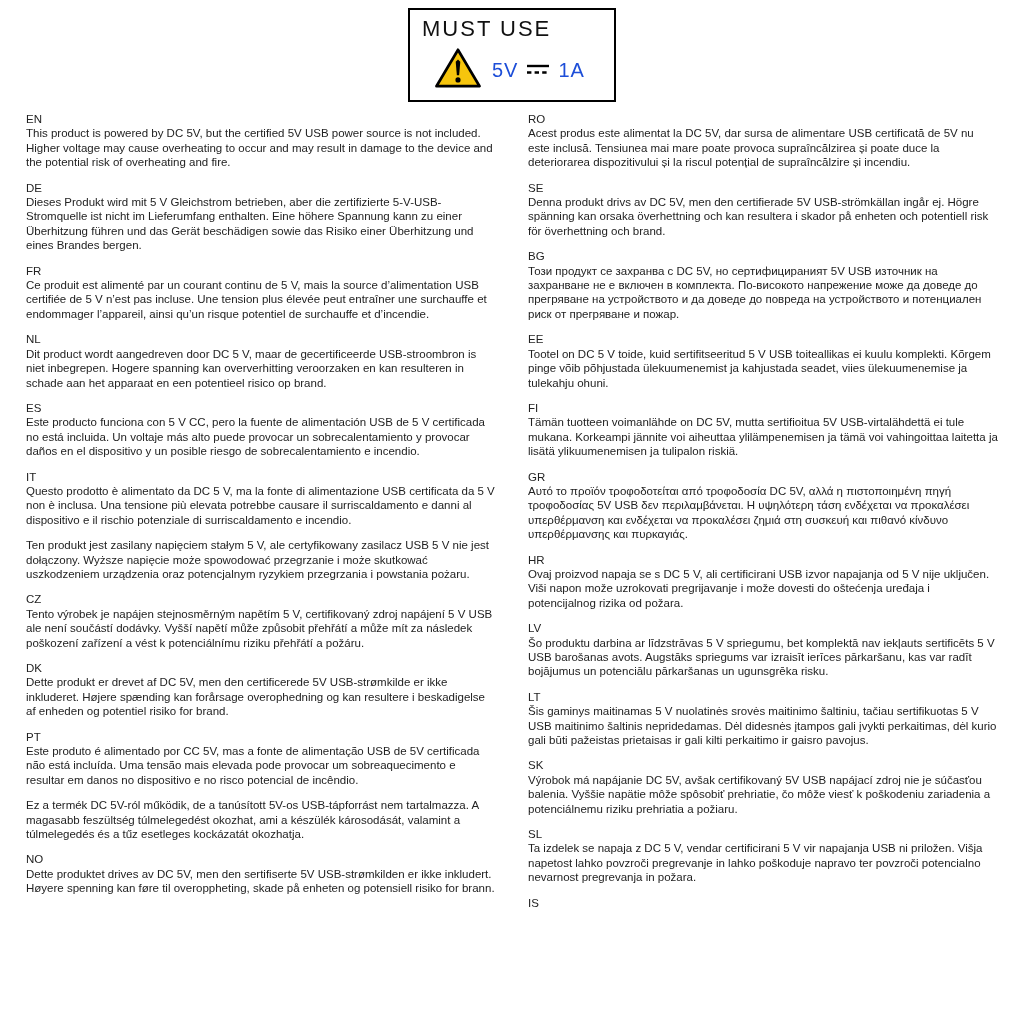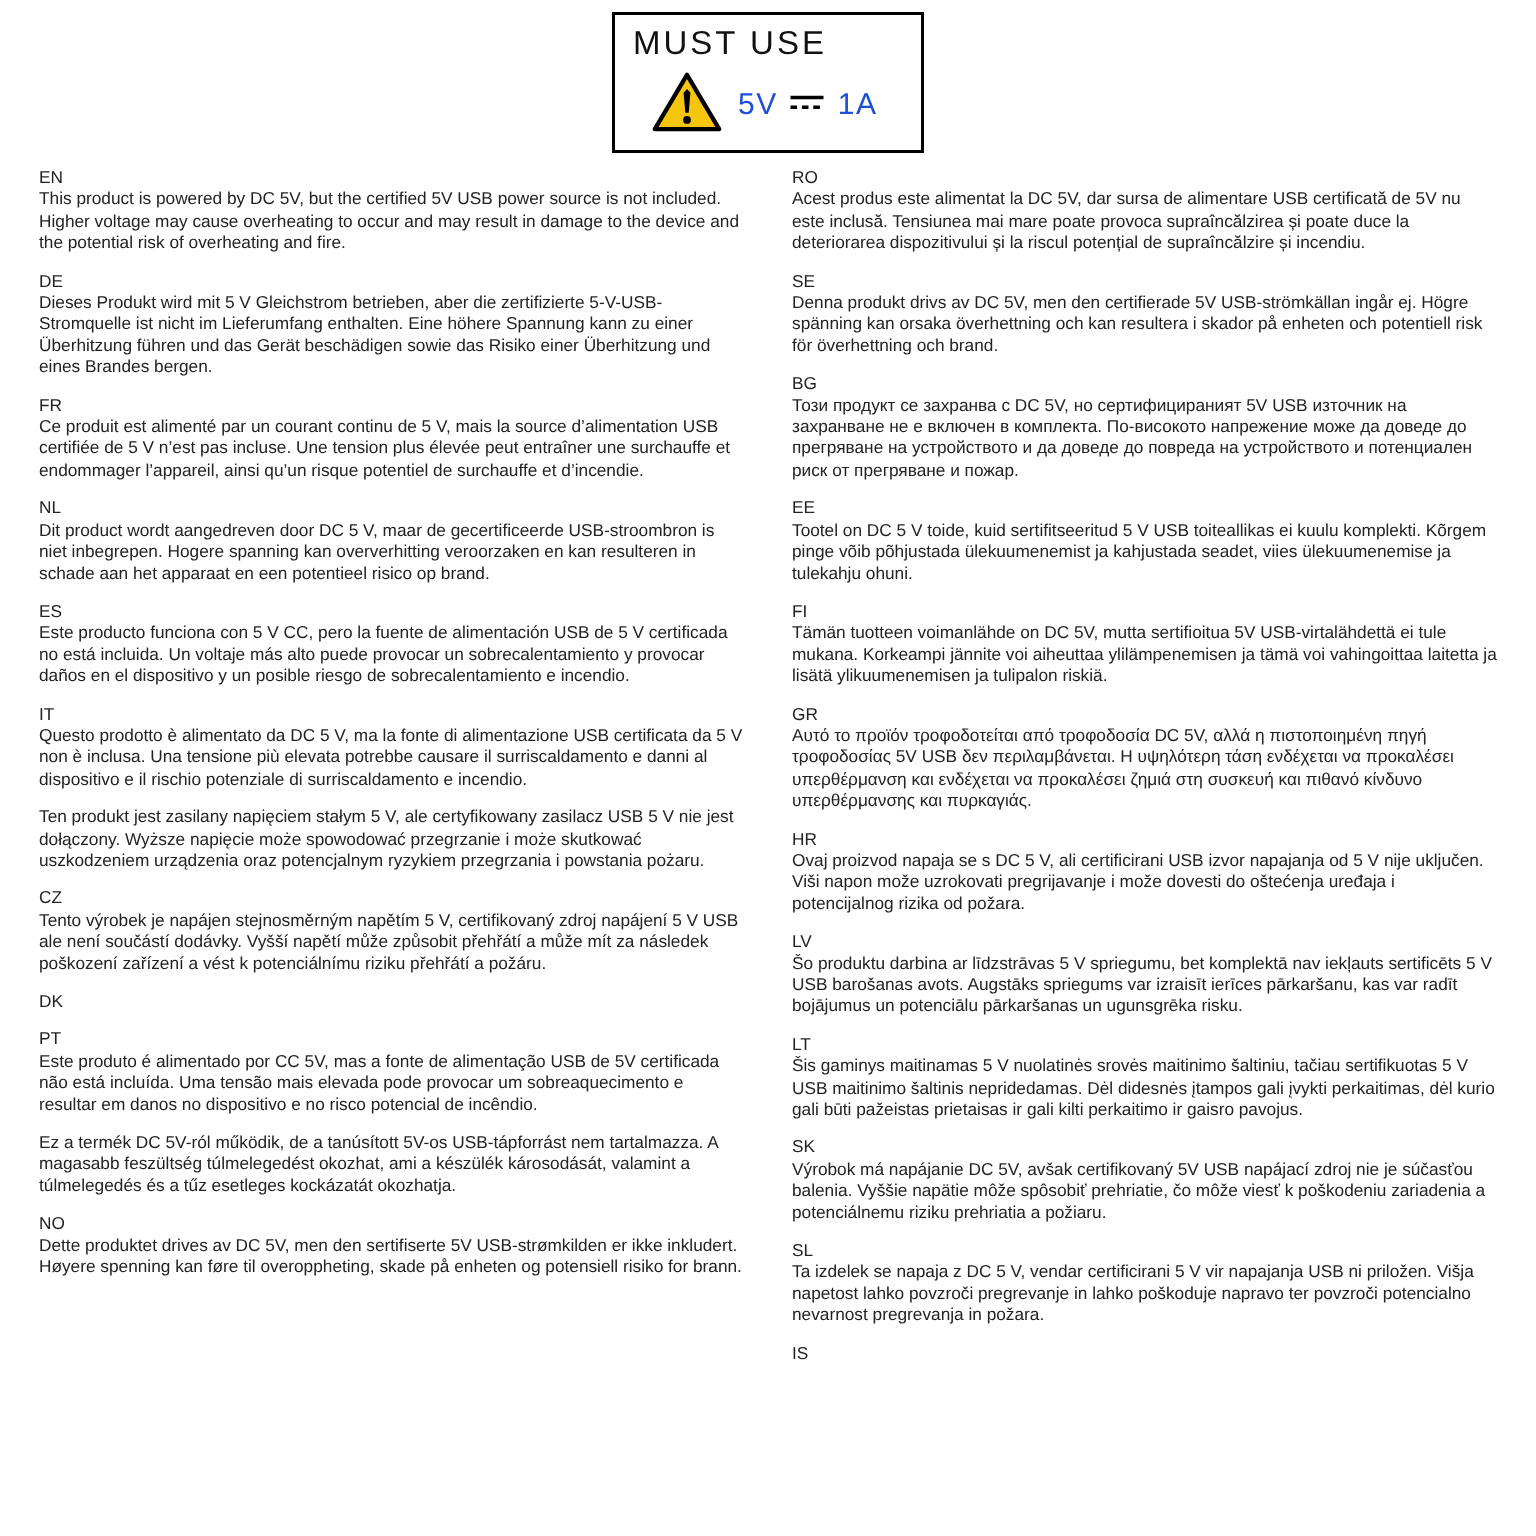--- a/index.html
+++ b/index.html
@@ -127,20 +127,21 @@
     <p class="lang-text">Ten produkt jest zasilany napięciem stałym 5 V, ale certyfikowany zasilacz USB 5 V nie jest dołączony. Wyższe napięcie może spowodować przegrzanie i może skutkować uszkodzeniem urządzenia oraz potencjalnym ryzykiem przegrzania i powstania pożaru.</p>
   </section>
 
   <section class="lang-section">
     <div class="lang-code">CZ</div>
     <p class="lang-text">Tento výrobek je napájen stejnosměrným napětím 5 V, certifikovaný zdroj napájení 5 V USB ale není součástí dodávky. Vyšší napětí může způsobit přehřátí a může mít za následek poškození zařízení a vést k potenciálnímu riziku přehřátí a požáru.</p>
   </section>
 
   <section class="lang-section">
     <div class="lang-code">DK</div>
+    <p class="lang-text">Dette produkt er drevet af DC 5V, men den certificerede 5V USB-strømkilde er ikke inkluderet. Højere spænding kan forårsage overophedning og kan resultere i beskadigelse af enheden og potentiel risiko for brand.</p>
   </section>
 
   <section class="lang-section">
     <div class="lang-code">PT</div>
     <p class="lang-text">Este produto é alimentado por CC 5V, mas a fonte de alimentação USB de 5V certificada não está incluída. Uma tensão mais elevada pode provocar um sobreaquecimento e resultar em danos no dispositivo e no risco potencial de incêndio.</p>
   </section>
 
   <section class="lang-section">
     <p class="lang-text">Ez a termék DC 5V-ról működik, de a tanúsított 5V-os USB-tápforrást nem tartalmazza. A magasabb feszültség túlmelegedést okozhat, ami a készülék károsodását, valamint a túlmelegedés és a tűz esetleges kockázatát okozhatja.</p>
   </section>

